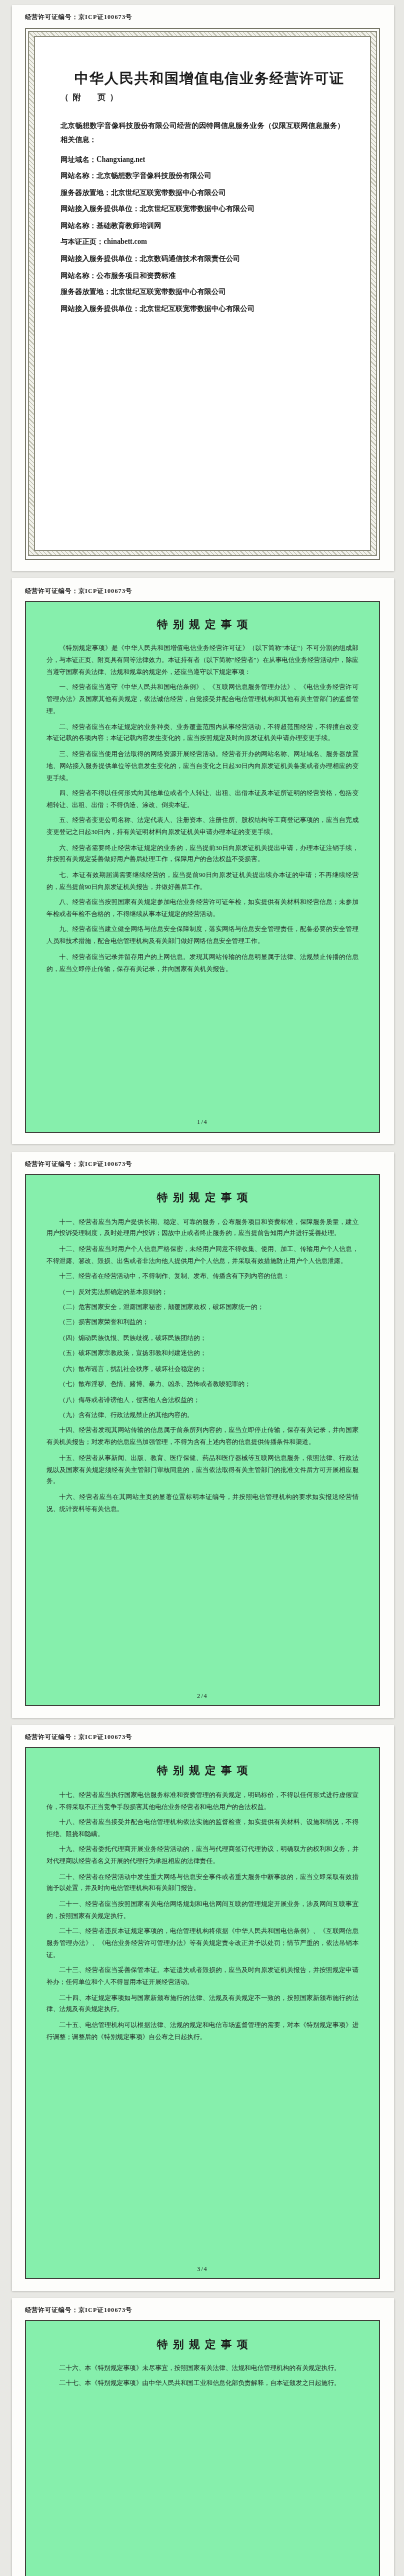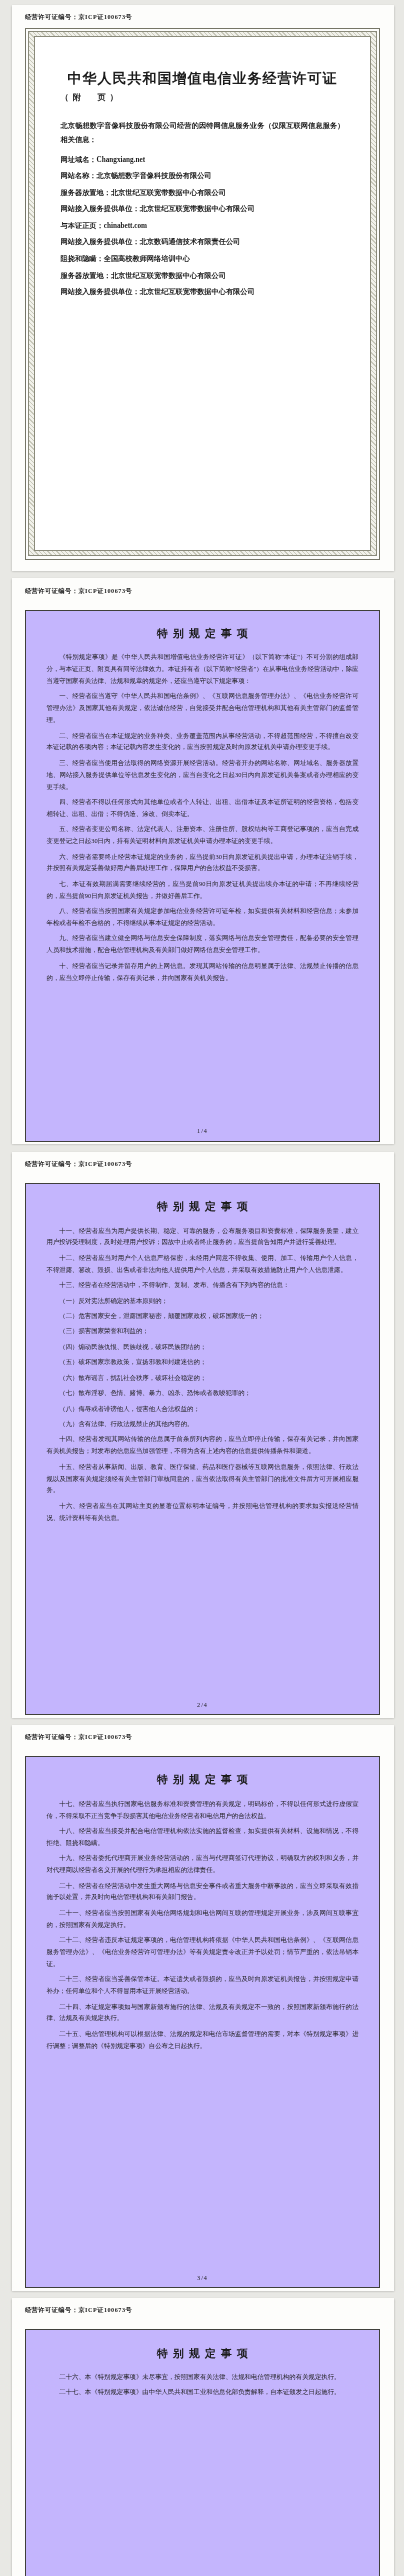--- a/index.html
+++ b/index.html
@@ -45,21 +45,21 @@
     border:0.5px solid #8a8a7a;
     background:#fff;
     height:100%;
     box-sizing:border-box;
     padding:21.6px 26px;
     overflow:hidden;
   }
   .cover-title{
     font-size:14px;
     font-weight:bold;
-    text-align:center;
+    text-align:right;
     letter-spacing:1px;
     margin:11.3px 0 4.1px;
   }
   .cover-subtitle{
     text-align:left;
     font-size:8.2px;
     font-weight:bold;
     letter-spacing:4.1px;
     margin:0 0 15.5px;
   }
@@ -70,27 +70,27 @@
     margin:0 0 4.1px;
     text-align:justify;
   }
   .entry-line{
     font-size:7.2px;
     font-weight:bold;
     line-height:2.3;
   }
   
   .prov-box{
-    margin-top:14px;
+    margin-top:5px;
     border:1px solid #3f3f3a;
     height:532px;
     box-sizing:border-box;
     padding:13.4px 20.6px 23px;
     position:relative;
-    background:#c4b5fd;
+    background:#86efac;
   }
   .prov-title{
     text-align:center;
     font-size:10.8px;
     font-weight:bold;
     letter-spacing:5.2px;
     padding-left:5.2px;
     margin:3.1px 0 10.3px;
   }
   .paras p{
@@ -127,27 +127,28 @@
           <div class="entries">
 
               <div class="entry-line">网址域名：Changxiang.net</div>
 
               <div class="entry-line">网站名称：北京畅想数字音像科技股份有限公司</div>
 
               <div class="entry-line">服务器放置地：北京世纪互联宽带数据中心有限公司</div>
 
               <div class="entry-line">网站接入服务提供单位：北京世纪互联宽带数据中心有限公司</div>
 
+              <div class="entry-line">网站名称：基础教育教师培训网</div>
 
               <div class="entry-line">与本证正页：chinabett.com</div>
 
 
               <div class="entry-line">网站接入服务提供单位：北京数码通信技术有限责任公司</div>
 
-              <div class="entry-line">阻挠和隐瞒：全国高校教师网络培训中心</div>
+              <div class="entry-line">网站名称：公布服务项目和资费标准</div>
 
 
               <div class="entry-line">服务器放置地：北京世纪互联宽带数据中心有限公司</div>
 
               <div class="entry-line">网站接入服务提供单位：北京世纪互联宽带数据中心有限公司</div>
             </div>
         </div>
       </div>
     </div>
   </section>

